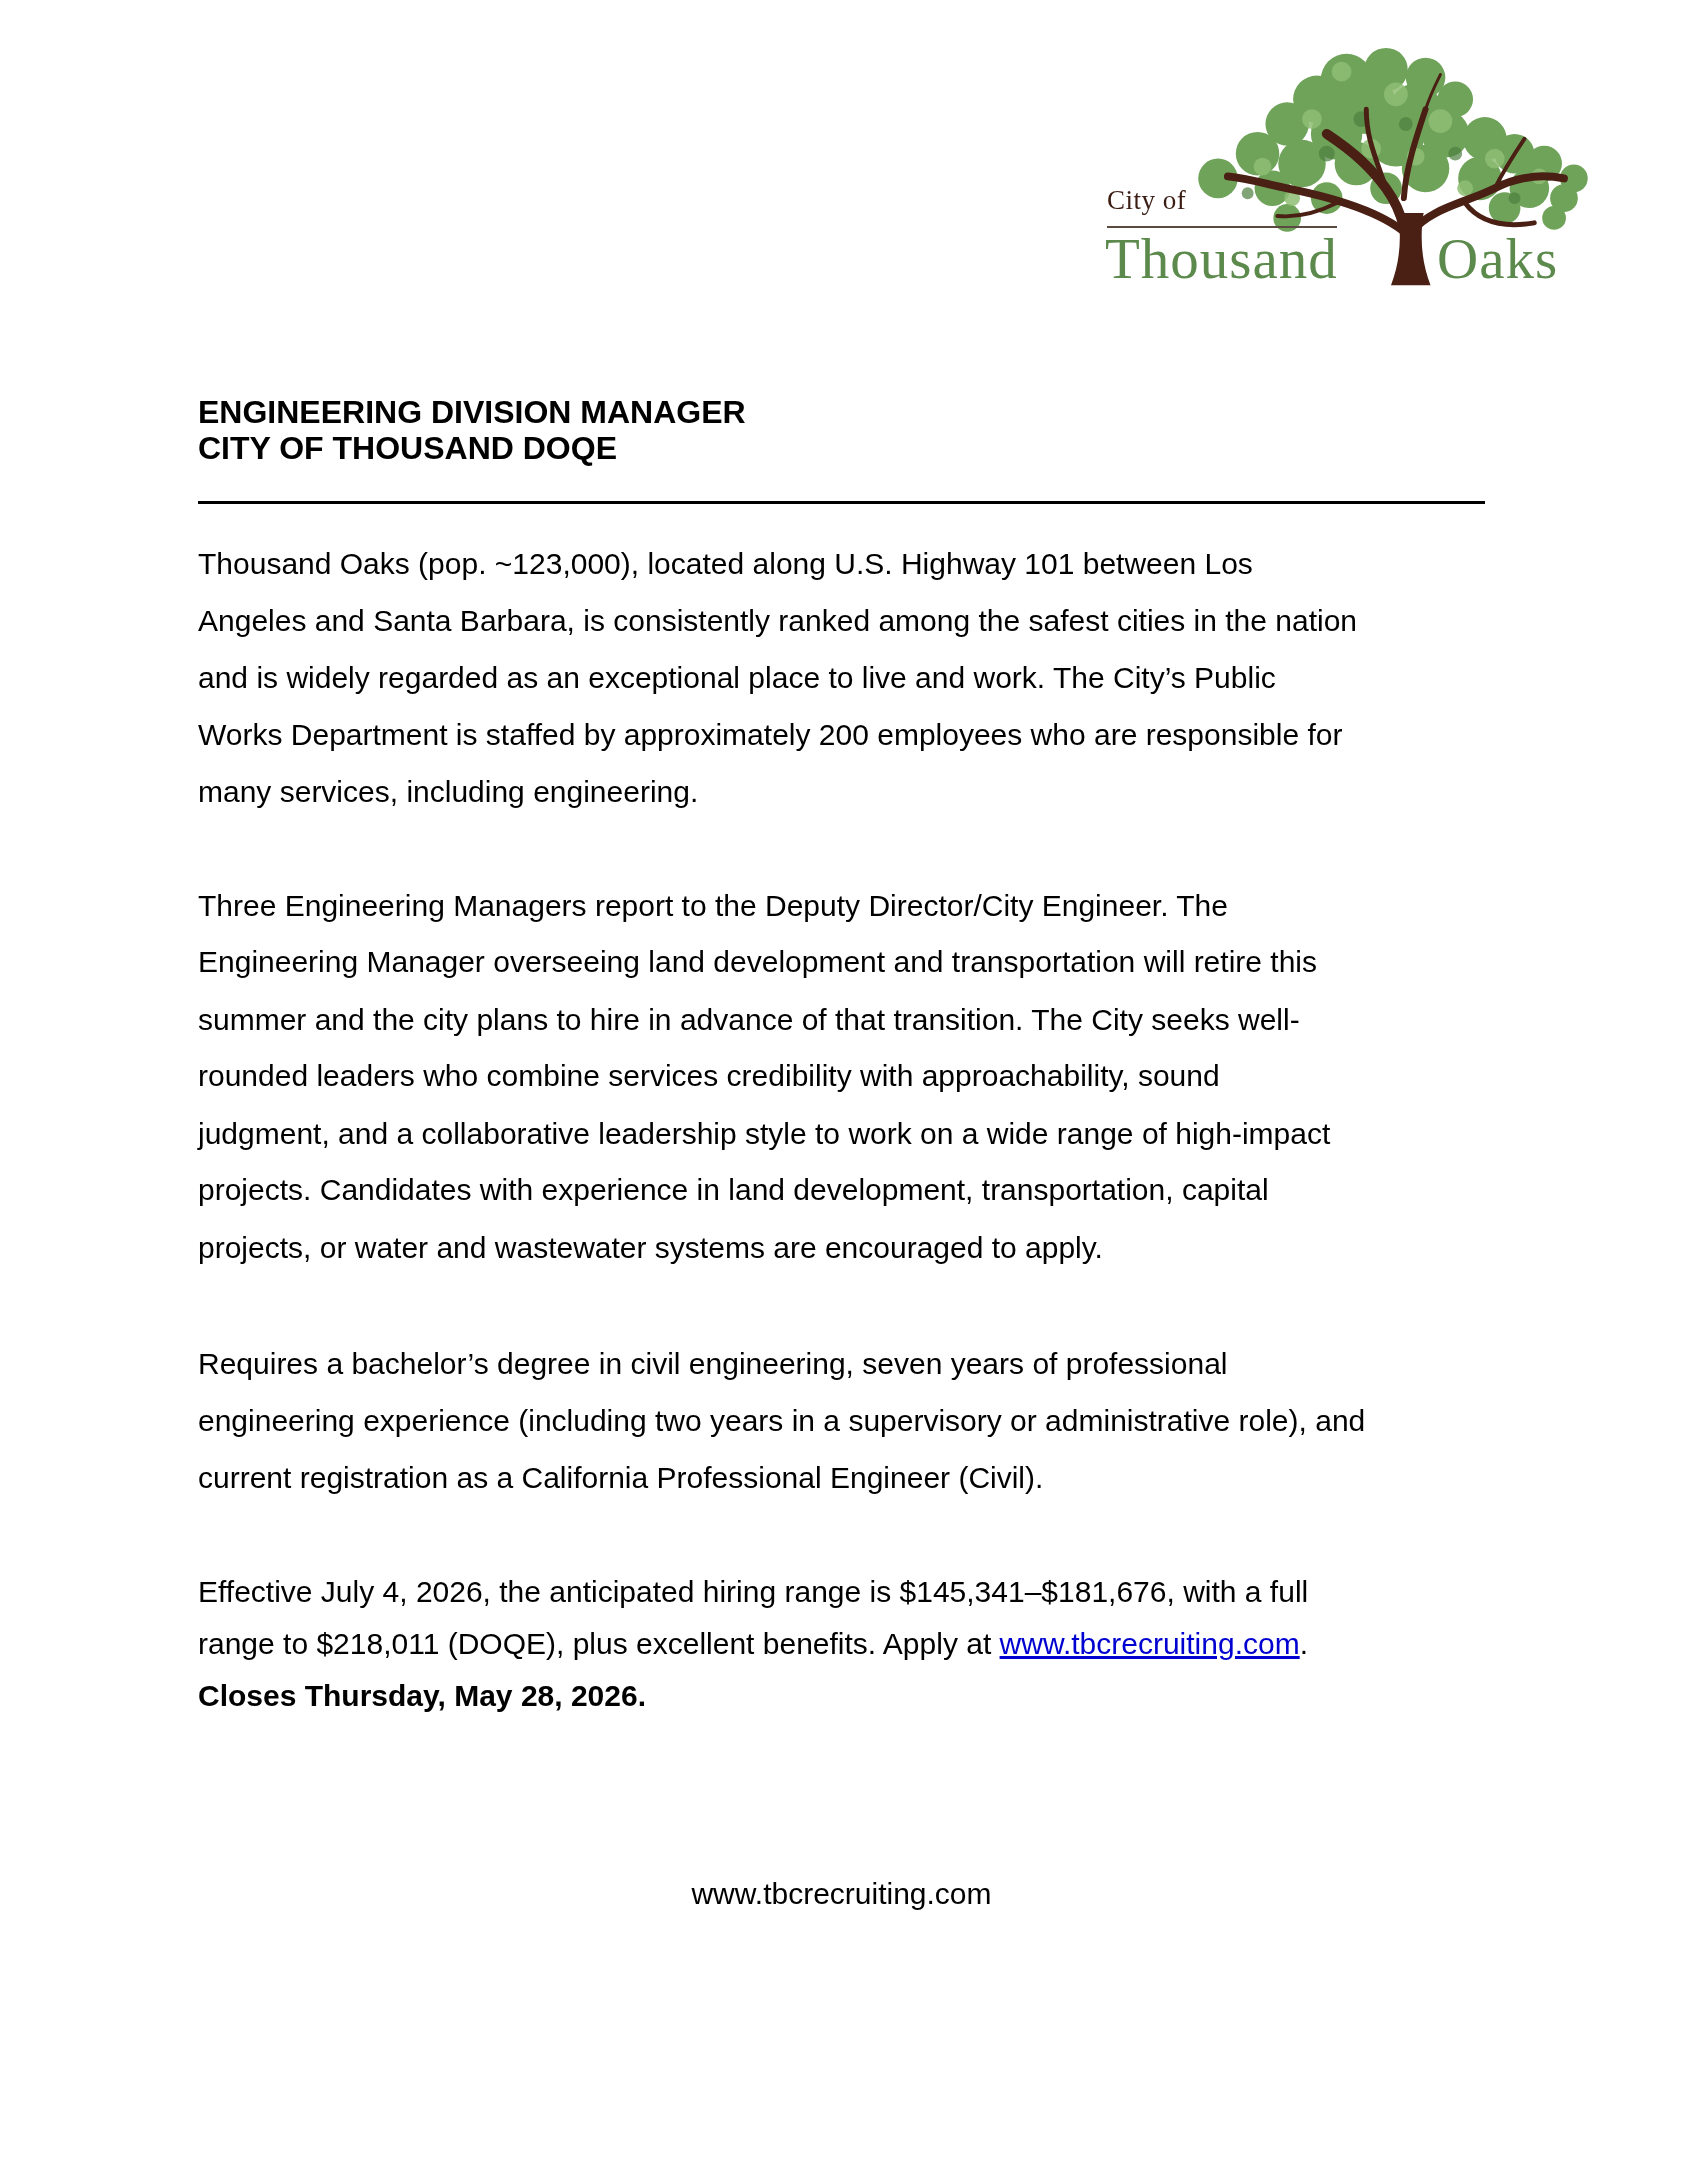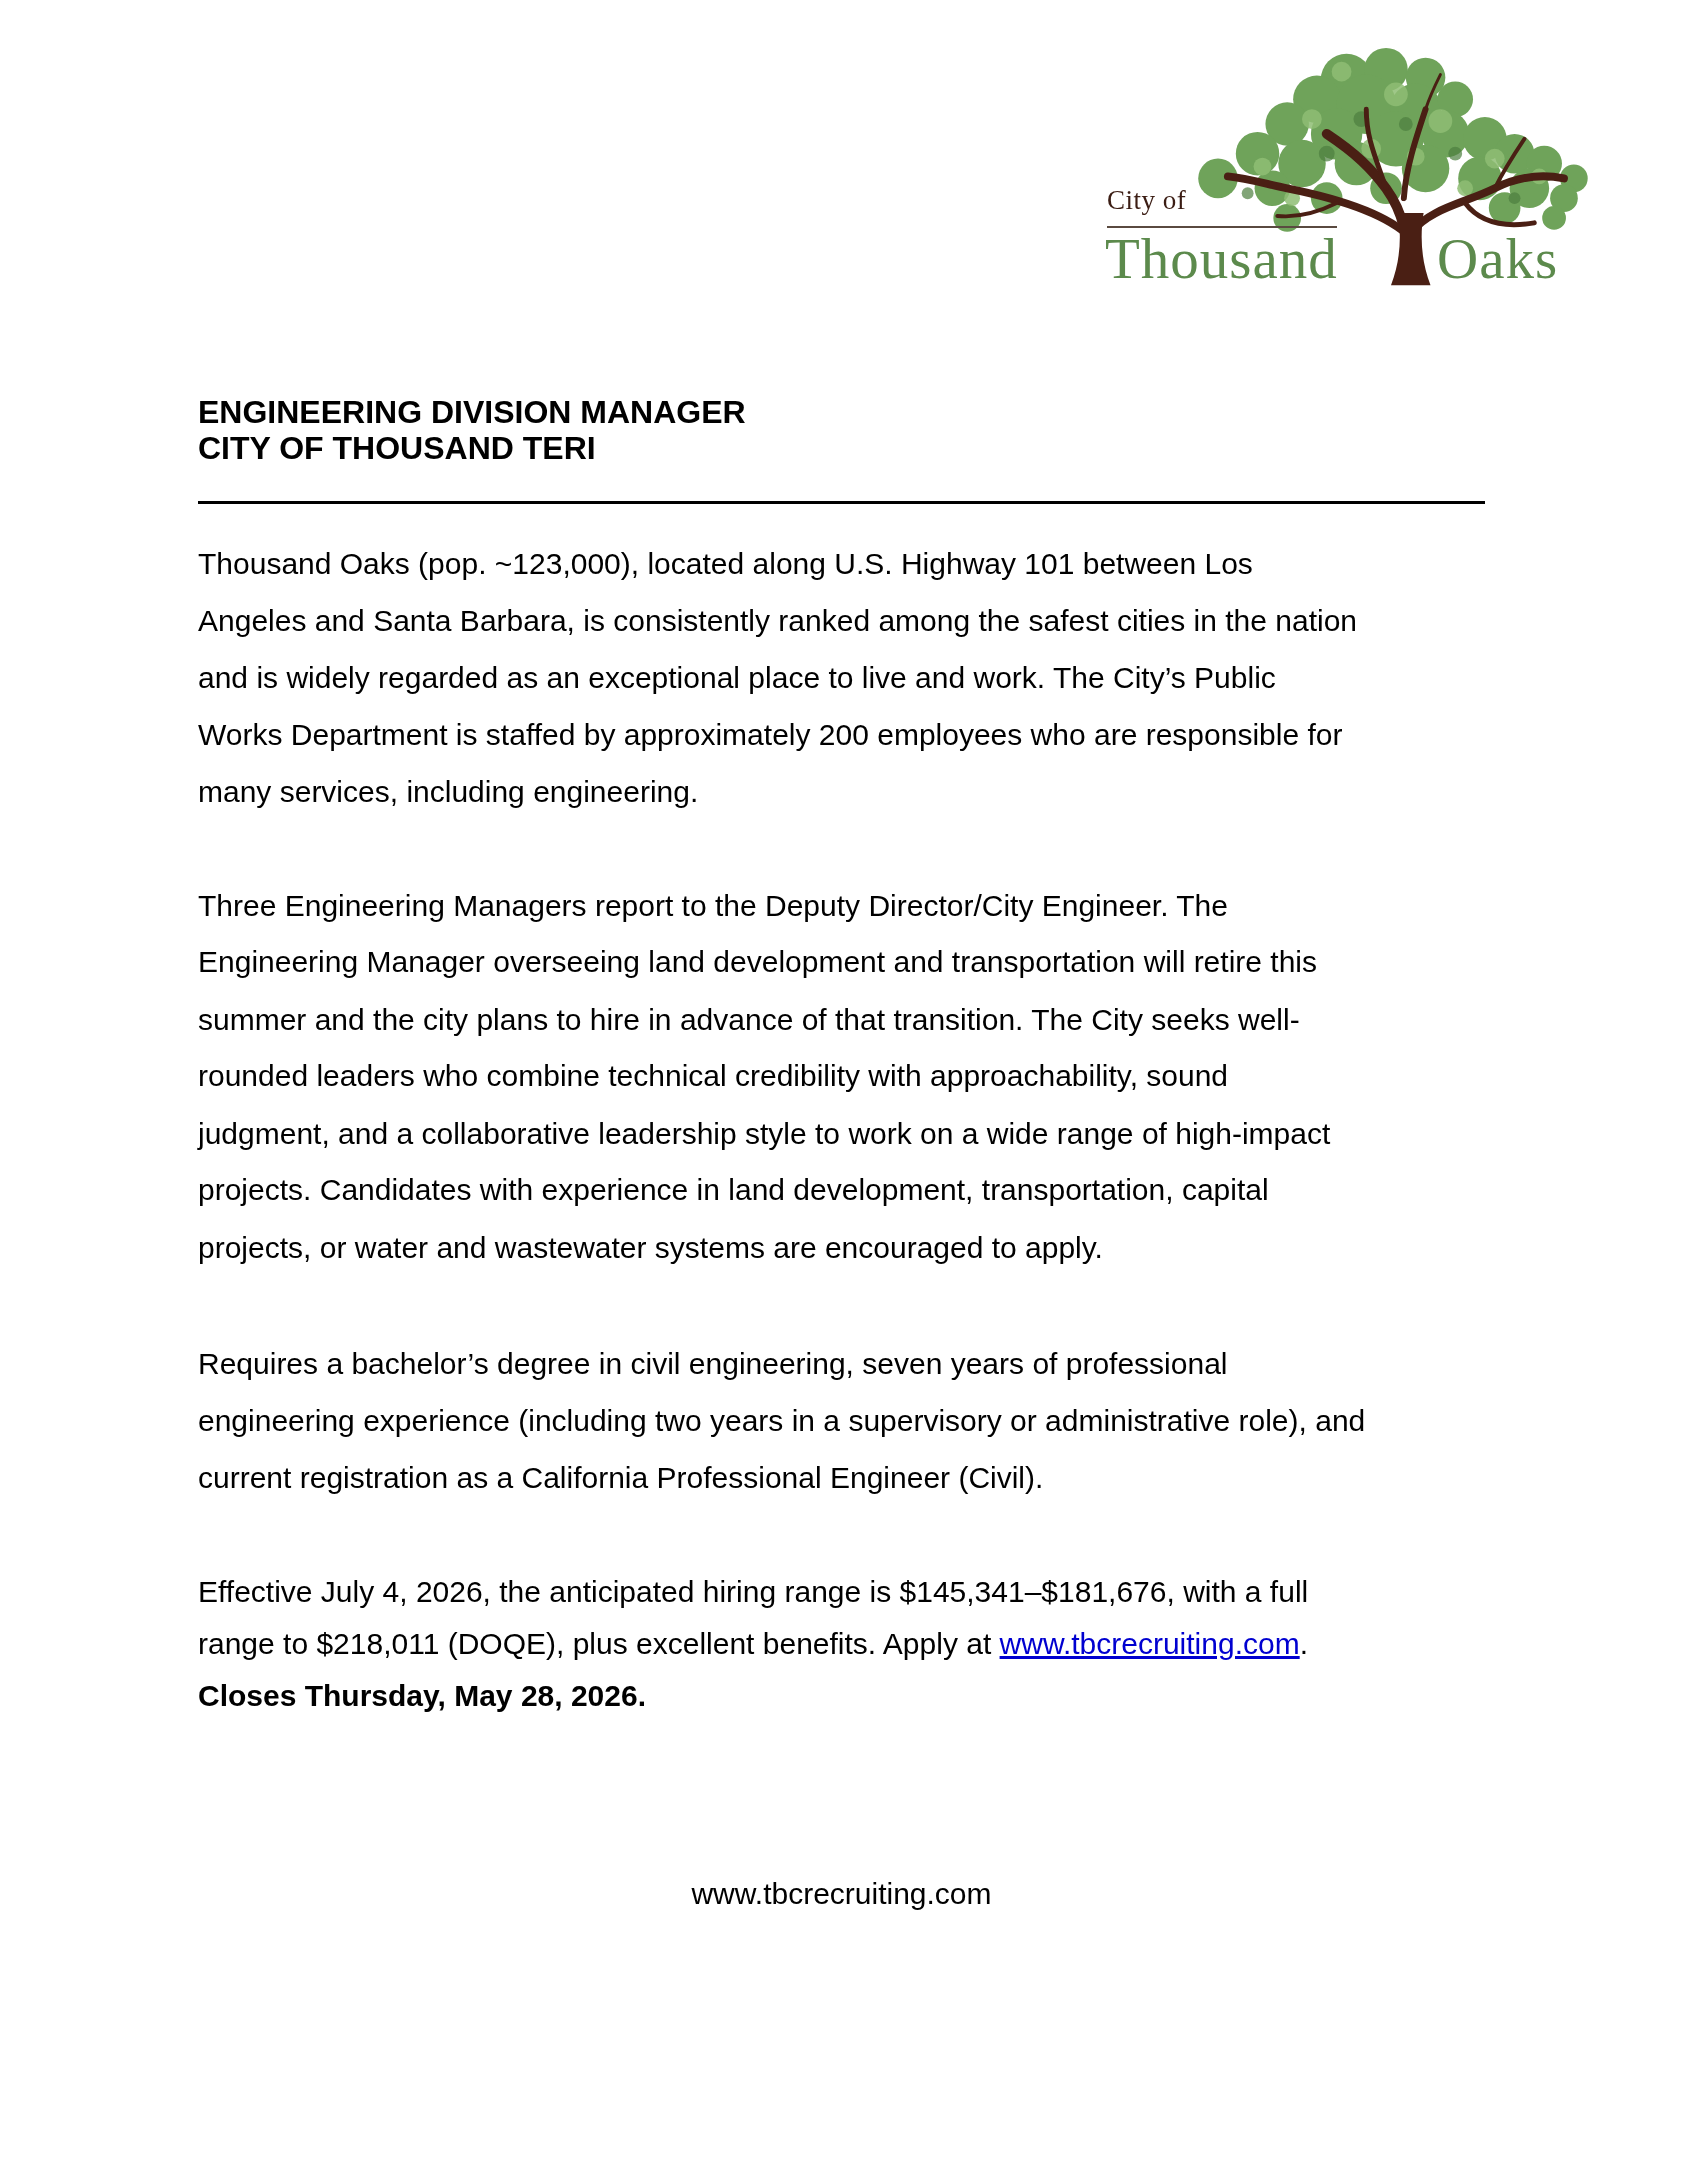--- a/index.html
+++ b/index.html
@@ -125,36 +125,36 @@
       <path d="M312 175 C316 200, 314 225, 305 248 L345 248 C336 225, 334 200, 338 175 Z" fill="#4a1f14"></path>
     </svg>
     <div class="logo-cityof">City of</div>
     <div class="logo-rule"></div>
     <div class="logo-thousand">Thousand</div>
     <div class="logo-oaks">Oaks</div>
   </div>
 
   <div class="doc">
     <div class="heading h1">ENGINEERING DIVISION MANAGER</div>
-    <div class="heading h2">CITY OF THOUSAND TERI</div>
+    <div class="heading h2">CITY OF THOUSAND DOQE</div>
     <div class="rule"></div>
 
     <div>
       <div class="line" style="top:549px">Thousand Oaks (pop. ~123,000), located along U.S. Highway 101 between Los</div>
       <div class="line" style="top:606px">Angeles and Santa Barbara, is consistently ranked among the safest cities in the nation</div>
       <div class="line" style="top:663px">and is widely regarded as an exceptional place to live and work. The City’s Public</div>
       <div class="line" style="top:720px">Works Department is staffed by approximately 200 employees who are responsible for</div>
       <div class="line" style="top:777px">many services, including engineering.</div>
     </div>
 
     <div>
       <div class="line" style="top:891px">Three Engineering Managers report to the Deputy Director/City Engineer. The</div>
       <div class="line" style="top:947px">Engineering Manager overseeing land development and transportation will retire this</div>
       <div class="line" style="top:1005px">summer and the city plans to hire in advance of that transition. The City seeks well-</div>
-      <div class="line" style="top:1061px">rounded leaders who combine technical credibility with approachability, sound</div>
+      <div class="line" style="top:1061px">rounded leaders who combine services credibility with approachability, sound</div>
       <div class="line" style="top:1119px">judgment, and a collaborative leadership style to work on a wide range of high-impact</div>
       <div class="line" style="top:1175px">projects. Candidates with experience in land development, transportation, capital</div>
       <div class="line" style="top:1233px">projects, or water and wastewater systems are encouraged to apply.</div>
     </div>
 
     <div>
       <div class="line" style="top:1349px">Requires a bachelor’s degree in civil engineering, seven years of professional</div>
       <div class="line" style="top:1406px">engineering experience (including two years in a supervisory or administrative role), and</div>
       <div class="line" style="top:1463px">current registration as a California Professional Engineer (Civil).</div>
     </div>

